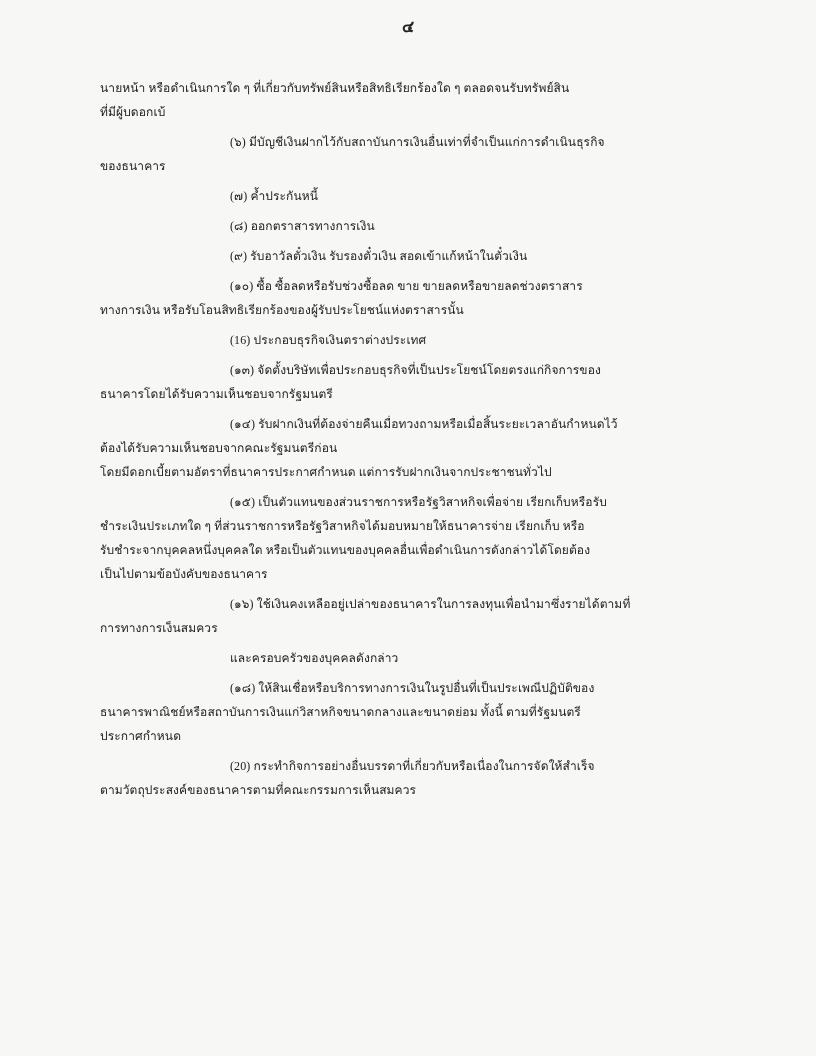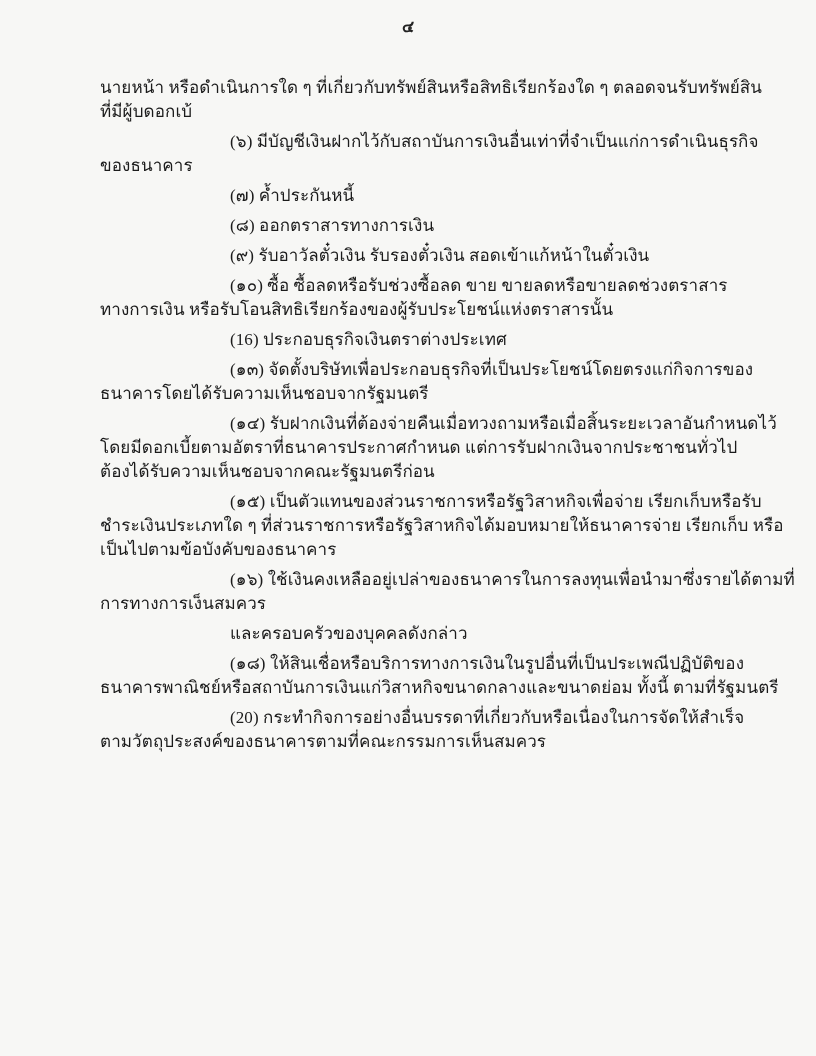--- a/index.html
+++ b/index.html
@@ -37,21 +37,21 @@
     top: 76px;
     width: 616px;
   }
   .para {
     margin: 0;
   }
   .para.spaced {
     margin-top: 6px;
   }
   .line {
-    font-size: 17px;
+    font-size: 12px;
     line-height: 24px;
     white-space: nowrap;
     letter-spacing: 0.1px;
     font-family: Liberation Serif, serif;
   }
   .para.indented .line:first-child {
     padding-left: 130px;
   }
 </style>
 </head>
@@ -83,37 +83,39 @@
       </div>
       <div class="para indented spaced">
         <div class="line">(16) ประกอบธุรกิจเงินตราต่างประเทศ</div>
       </div>
       <div class="para indented spaced">
         <div class="line">(๑๓) จัดตั้งบริษัทเพื่อประกอบธุรกิจที่เป็นประโยชน์โดยตรงแก่กิจการของ</div>
         <div class="line">ธนาคารโดยได้รับความเห็นชอบจากรัฐมนตรี</div>
       </div>
       <div class="para indented spaced">
         <div class="line">(๑๔) รับฝากเงินที่ต้องจ่ายคืนเมื่อทวงถามหรือเมื่อสิ้นระยะเวลาอันกำหนดไว้</div>
+        <div class="line">ต้องได้รับความเห็นชอบจากคณะรัฐมนตรีก่อน</div>
         <div class="line">โดยมีดอกเบี้ยตามอัตราที่ธนาคารประกาศกำหนด แต่การรับฝากเงินจากประชาชนทั่วไป</div>
-        <div class="line">ต้องได้รับความเห็นชอบจากคณะรัฐมนตรีก่อน</div>
       </div>
       <div class="para indented spaced">
         <div class="line">(๑๕) เป็นตัวแทนของส่วนราชการหรือรัฐวิสาหกิจเพื่อจ่าย เรียกเก็บหรือรับ</div>
         <div class="line">ชำระเงินประเภทใด ๆ ที่ส่วนราชการหรือรัฐวิสาหกิจได้มอบหมายให้ธนาคารจ่าย เรียกเก็บ หรือ</div>
+        <div class="line">รับชำระจากบุคคลหนึ่งบุคคลใด หรือเป็นตัวแทนของบุคคลอื่นเพื่อดำเนินการดังกล่าวได้โดยต้อง</div>
         <div class="line">เป็นไปตามข้อบังคับของธนาคาร</div>
       </div>
       <div class="para indented spaced">
         <div class="line">(๑๖) ใช้เงินคงเหลืออยู่เปล่าของธนาคารในการลงทุนเพื่อนำมาซึ่งรายได้ตามที่</div>
         <div class="line">การทางการเง็นสมควร</div>
       </div>
       <div class="para indented spaced">
         <div class="line">และครอบครัวของบุคคลดังกล่าว</div>
       </div>
       <div class="para indented spaced">
         <div class="line">(๑๘) ให้สินเชื่อหรือบริการทางการเงินในรูปอื่นที่เป็นประเพณีปฏิบัติของ</div>
         <div class="line">ธนาคารพาณิชย์หรือสถาบันการเงินแก่วิสาหกิจขนาดกลางและขนาดย่อม  ทั้งนี้ ตามที่รัฐมนตรี</div>
+        <div class="line">ประกาศกำหนด</div>
       </div>
       <div class="para indented spaced">
         <div class="line">(20) กระทำกิจการอย่างอื่นบรรดาที่เกี่ยวกับหรือเนื่องในการจัดให้สำเร็จ</div>
         <div class="line">ตามวัตถุประสงค์ของธนาคารตามที่คณะกรรมการเห็นสมควร</div>
       </div>
     </div>
 </div>
 
 </body></html>

